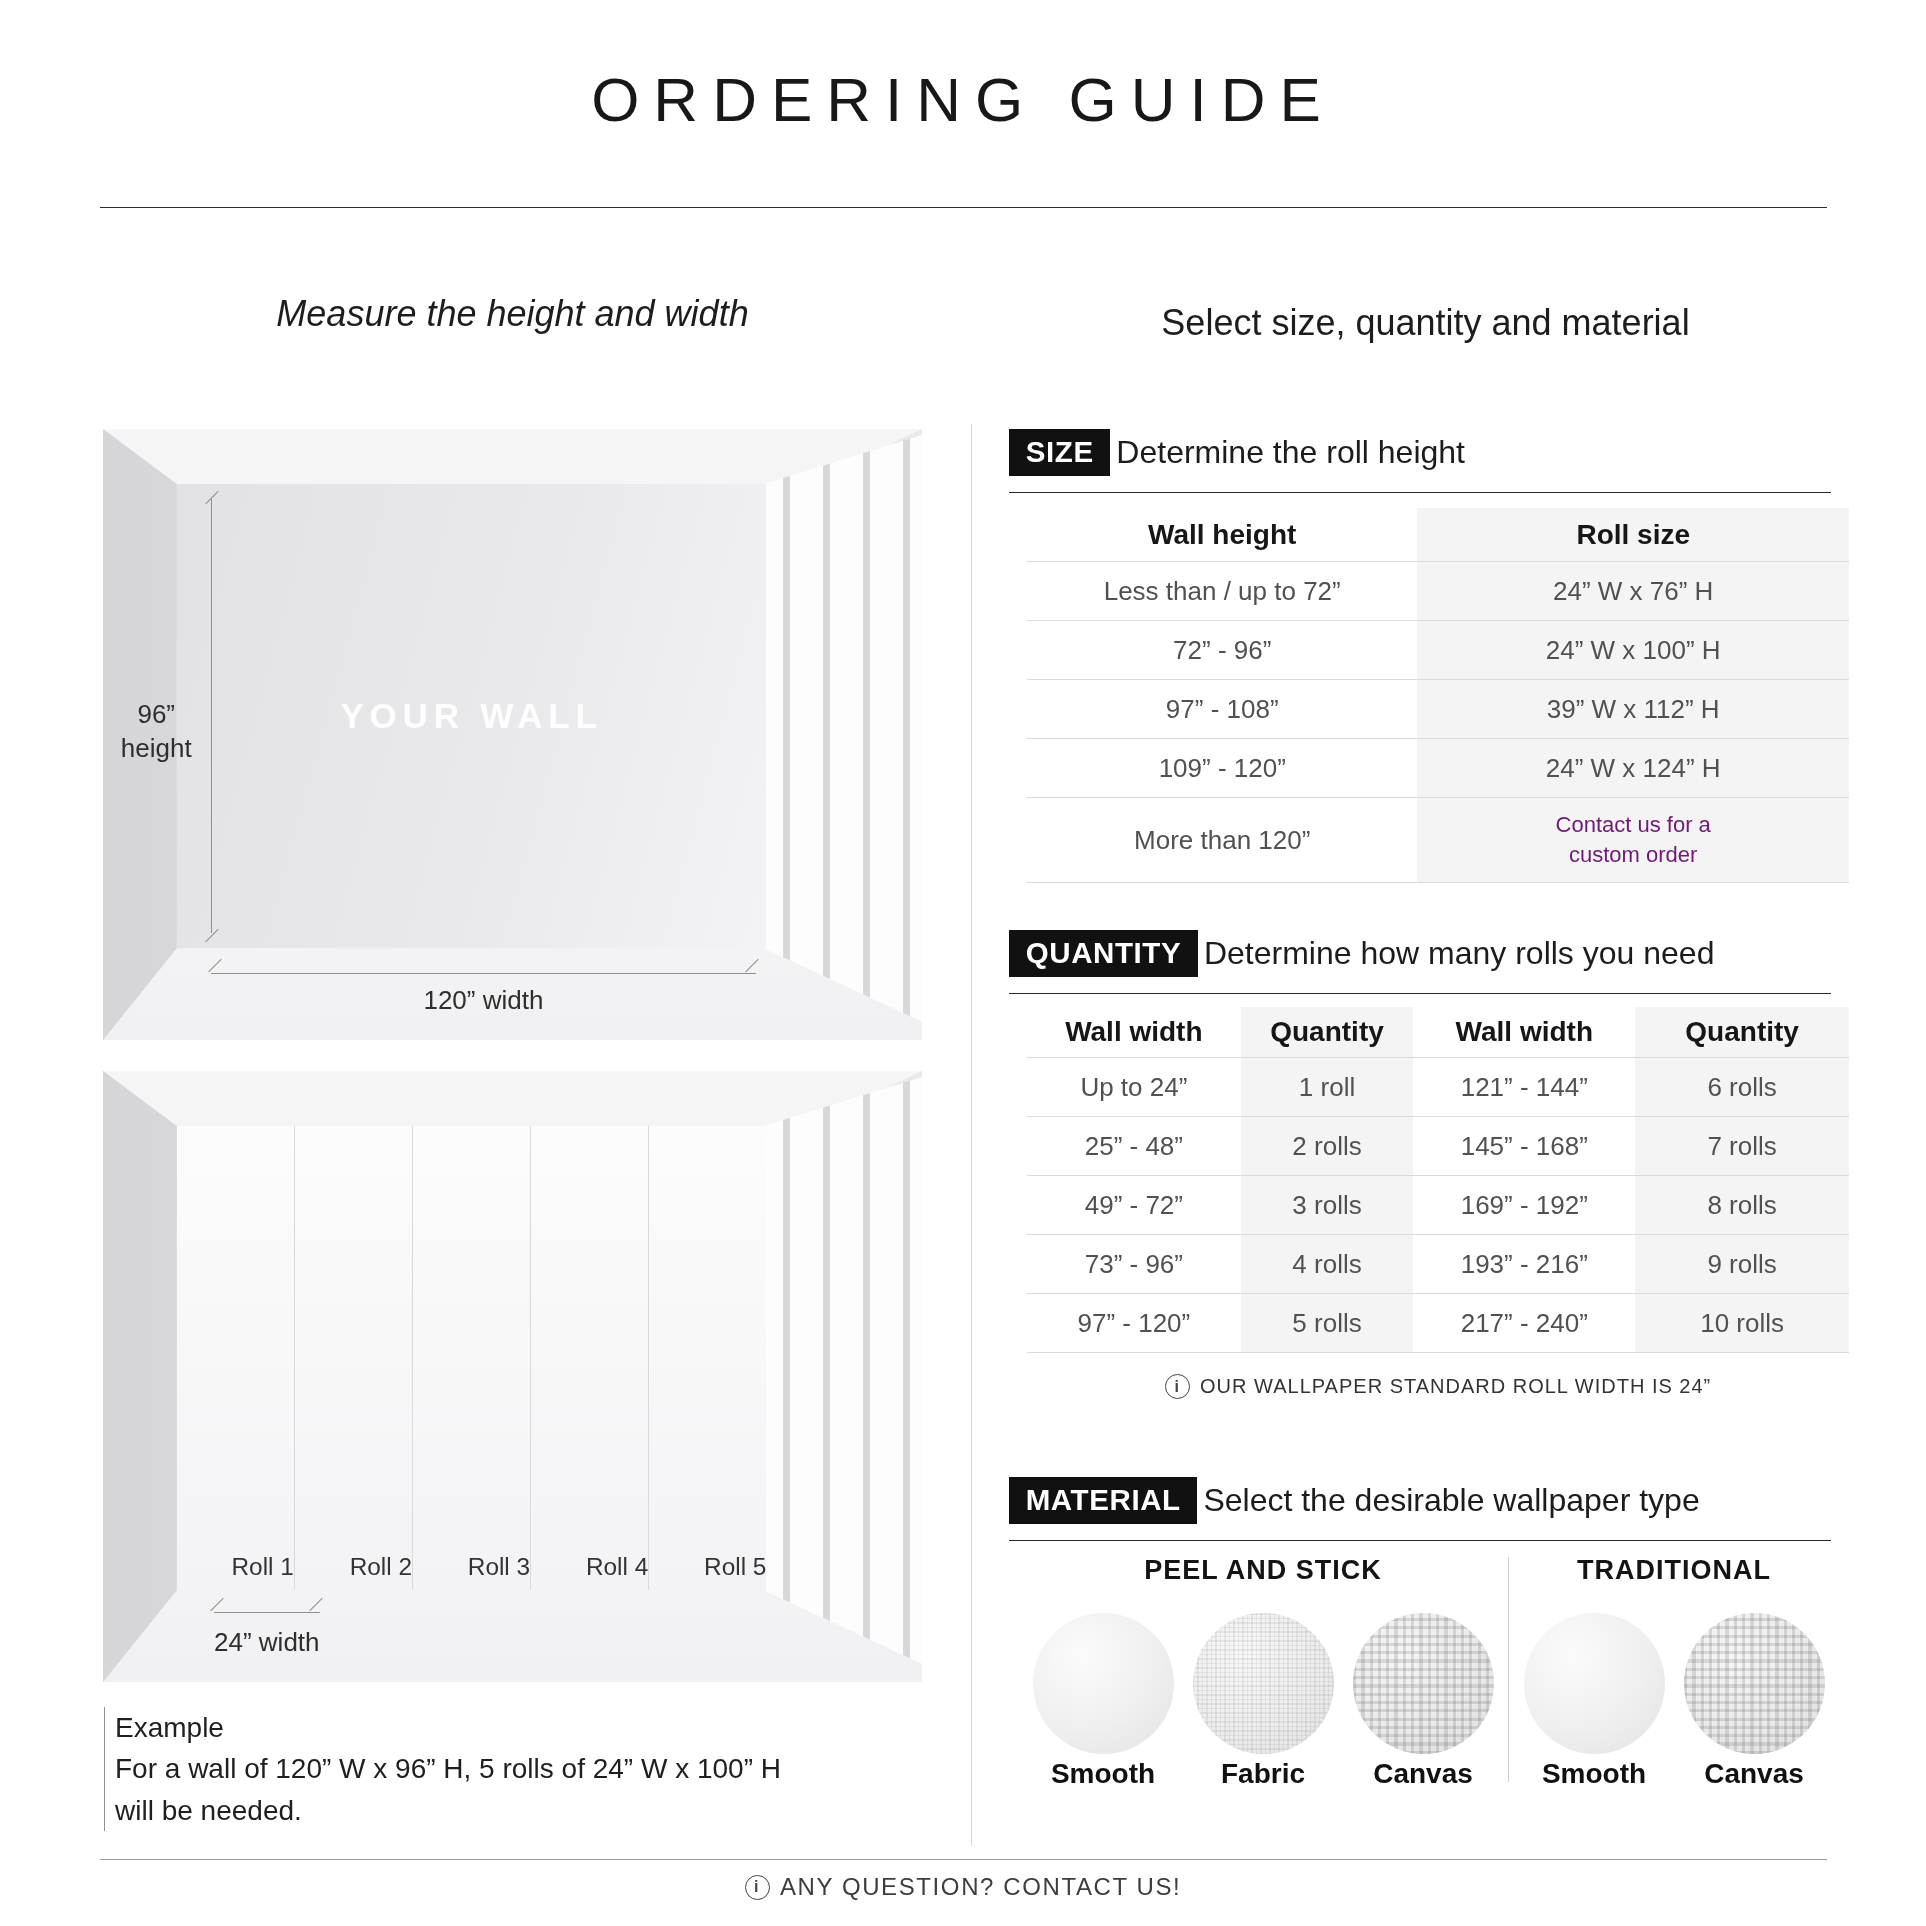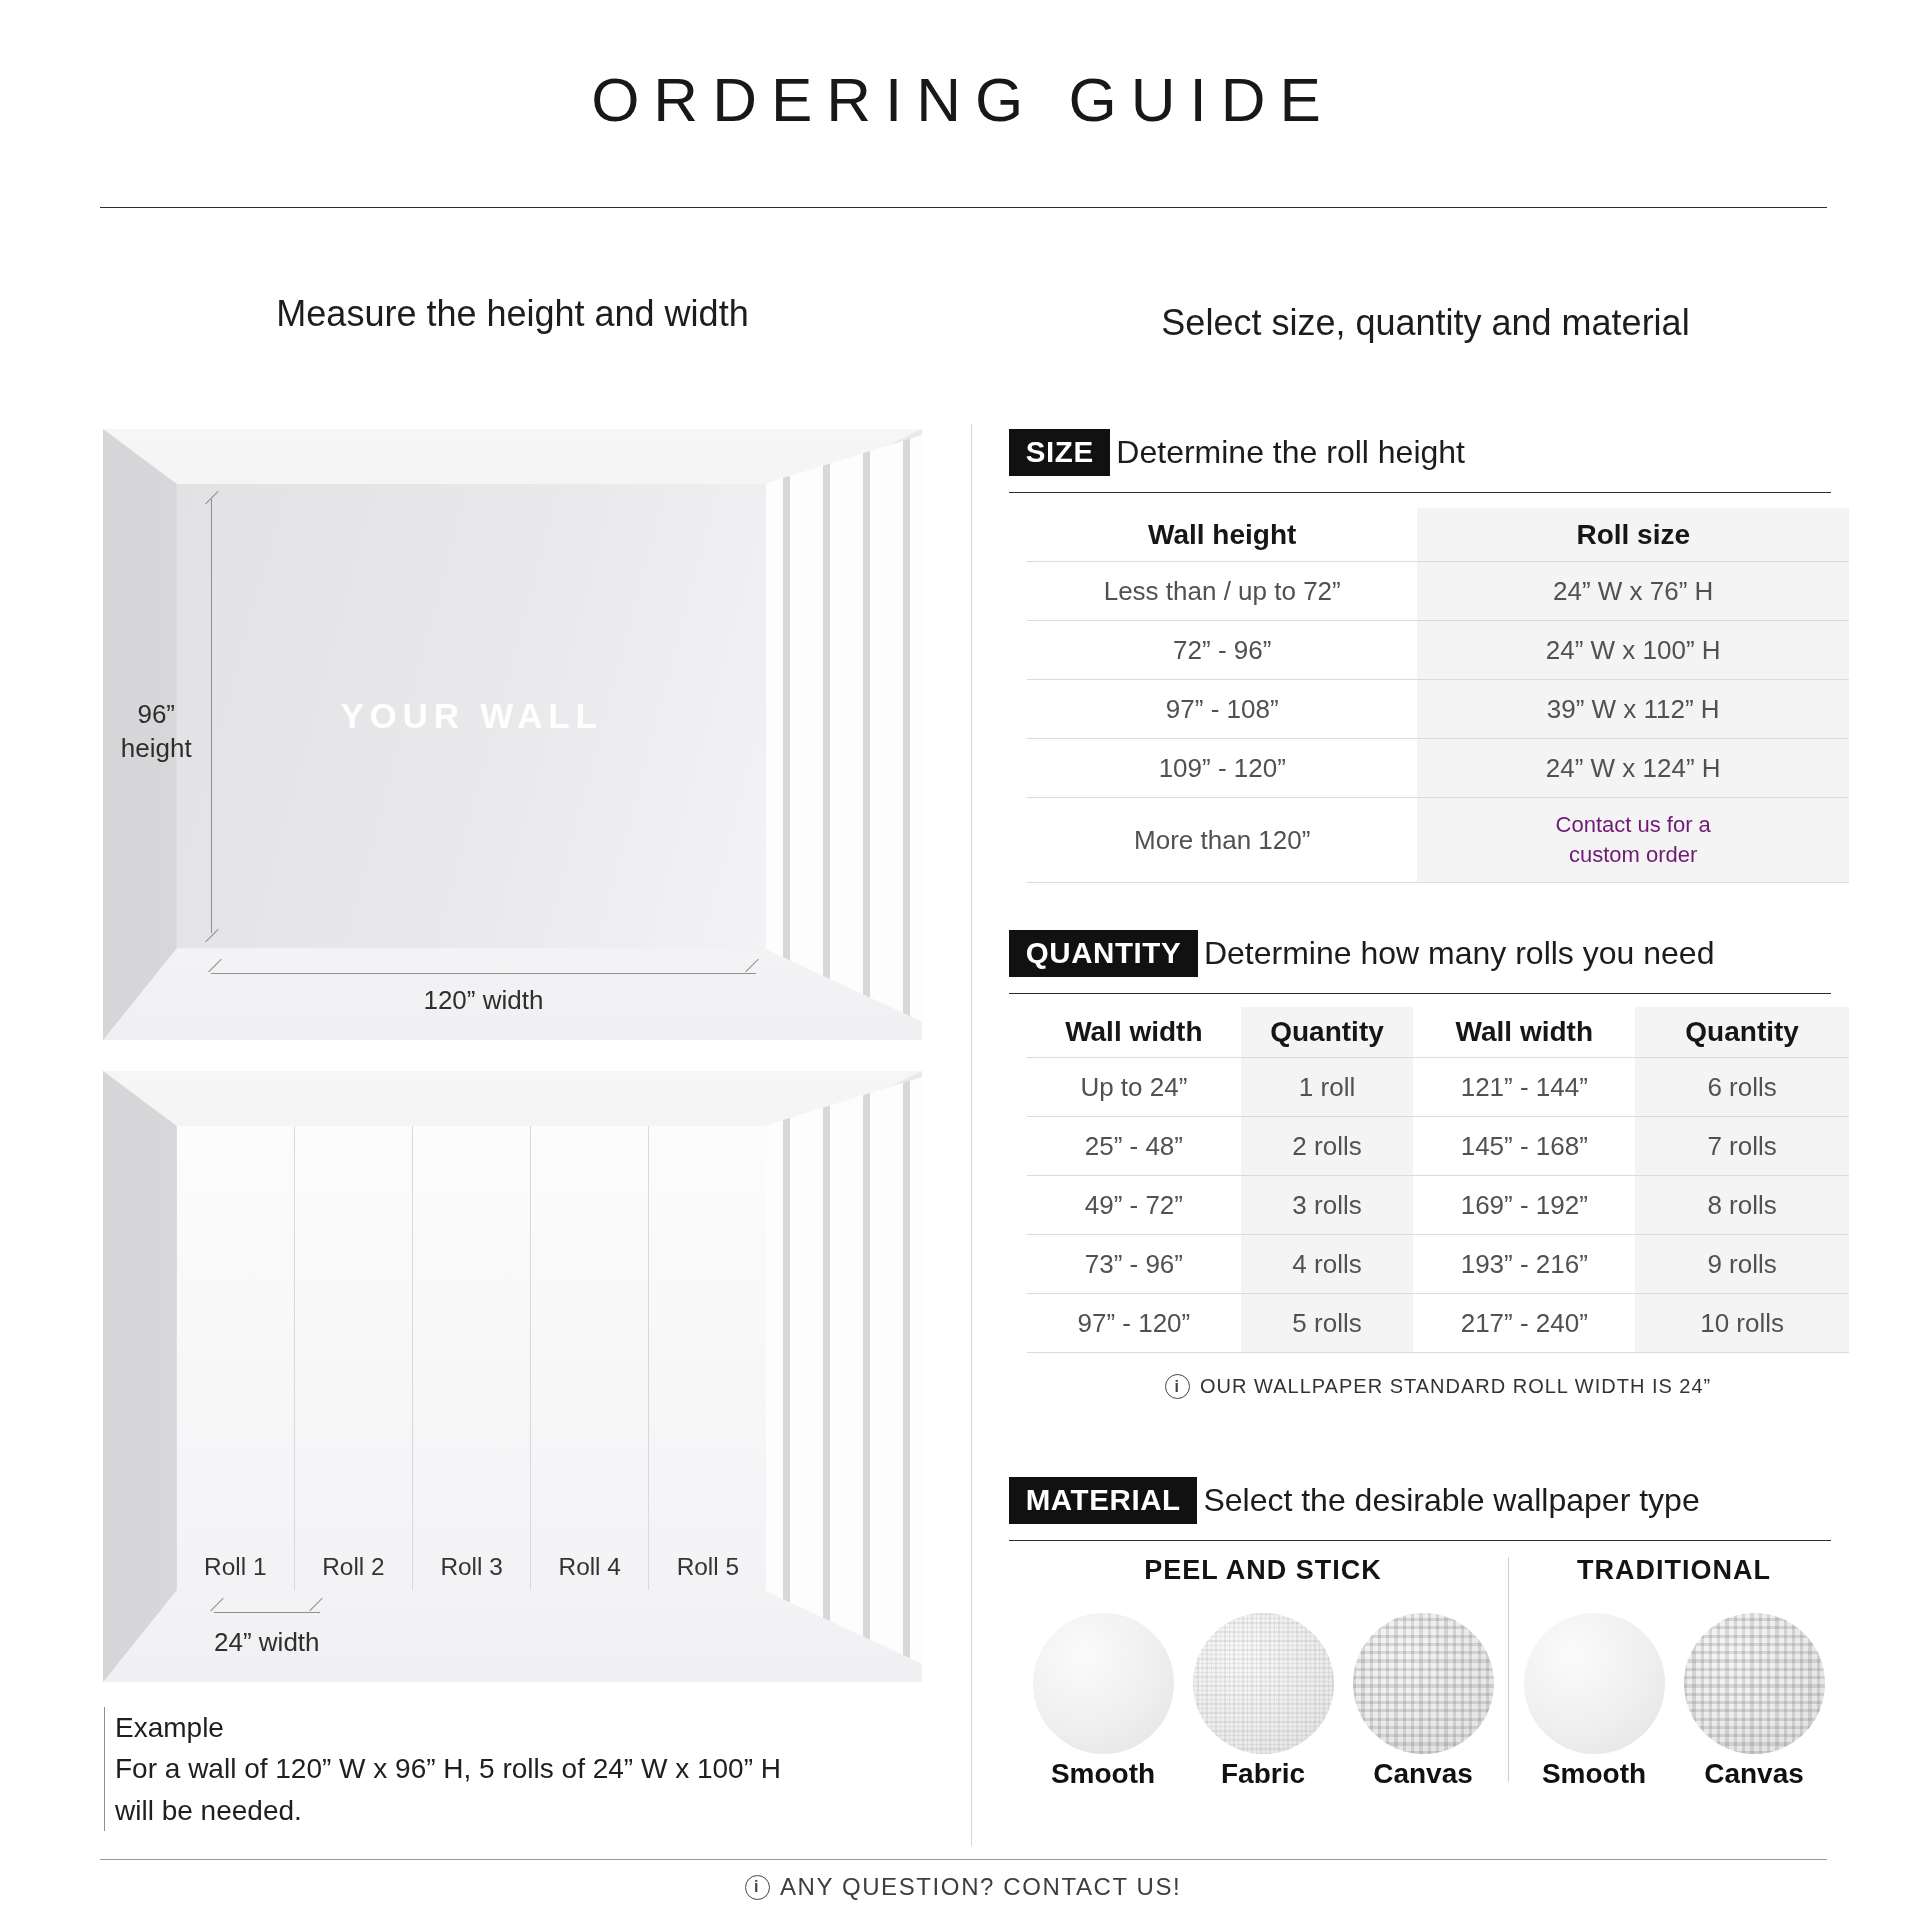--- a/index.html
+++ b/index.html
@@ -10,21 +10,21 @@
   
   .page-title {
     position:absolute; top:64px; left:0; width:100%; text-align:center;
     font-size:62px; font-weight:500; letter-spacing:14px; color:#181818;
   }
   .top-rule { position:absolute; top:207px; left:100px; width:1727px; border-top:1.9px solid #2c2c2c; }
   .col-divider { position:absolute; left:971px; top:424px; height:1422px; border-left:1.3px solid #d6d6d6; }
 
   
   .left-heading { position:absolute; top:290px; left:103px; width:819px; text-align:center;
-    font-size:36px; line-height:1.32; color:#1d1d1d; }
+    font-size:36px; line-height:1.32; color:#1d1d1d;font-style:italic; }
   .right-heading { position:absolute; top:302px; left:1002px; width:847px; text-align:center;
     font-size:36px; color:#1d1d1d; }
 
   
   .room { position:absolute; left:103px; width:819px; height:611px; background:#e9e9eb; overflow:hidden; }
   .room1 { top:429px; }
   .room2 { top:1071px; }
   .room-ceiling { position:absolute; inset:0; clip-path:polygon(0 0, 100% 0, 86% 9%, 9% 9%);
     background:linear-gradient(180deg,#f6f6f7 0%, #e7e7ea 100%); }
   .room-floor { position:absolute; inset:0; clip-path:polygon(0 100%, 9% 85%, 81% 85%, 100% 96%, 100% 100%);
@@ -36,21 +36,21 @@
     display:flex; align-items:center; justify-content:center; }
   .room-window { position:absolute; left:79%; top:0; width:21%; height:100%;
     clip-path:polygon(8% 9%, 100% 1%, 100% 97%, 8% 85%);
     background:repeating-linear-gradient(90deg,#fdfdfe 0px, #fdfdfe 33px, #d8d8db 33px, #d8d8db 40px); }
   .your-wall-label { font-size:35px; font-weight:700; letter-spacing:5.8px; color:rgba(255,255,255,0.93); }
 
   .panel-row { position:absolute; left:9%; top:9%; width:72%; height:76%; display:flex; }
   .panel { position:relative; flex:1; background:linear-gradient(180deg,#fcfcfd 0%, #f3f3f5 100%);
     border-right:1.3px solid #d9d9dc; }
   .panel:last-child { border-right:none; }
-  .panel-label { position:absolute; bottom:9px; left:0; width:100%; text-align:center;
+  .panel-label { position:absolute; bottom:9px; left:0; width:100%; text-align:right;
     font-size:24.4px; color:#333333; }
 
   
   .dim-v { position:absolute; left:13.2%; top:11.5%; height:71%; border-left:1.3px solid #8f8f8f; }
   .dim-v::before, .dim-v::after { content:""; position:absolute; width:18px; border-top:1.3px solid #8f8f8f; left:-9.6px; transform:rotate(-45deg); }
   .dim-v::before { top:-2.6px; } .dim-v::after { bottom:-2.6px; }
   .dim-h { position:absolute; border-top:1.3px solid #8f8f8f; }
   .dim-h::before, .dim-h::after { content:""; position:absolute; width:18px; border-top:1.3px solid #8f8f8f; top:-9px; transform:rotate(-45deg); }
   .dim-h::before { left:-5.1px; } .dim-h::after { right:-5.1px; }
   .dim-h.room1-w { left:13.2%; top:89%; width:66.5%; }

